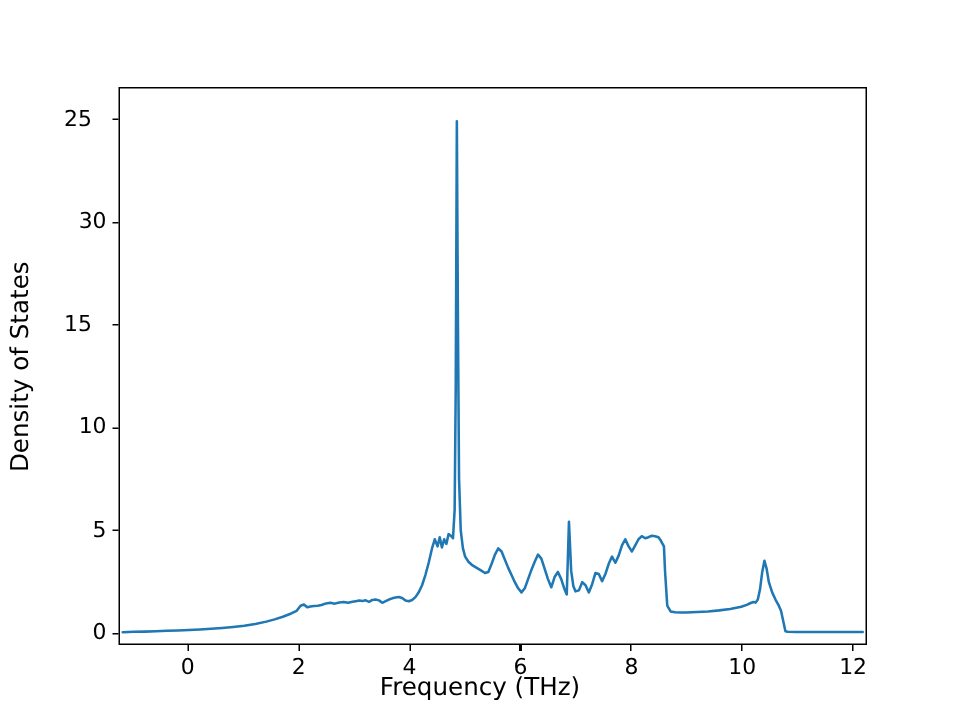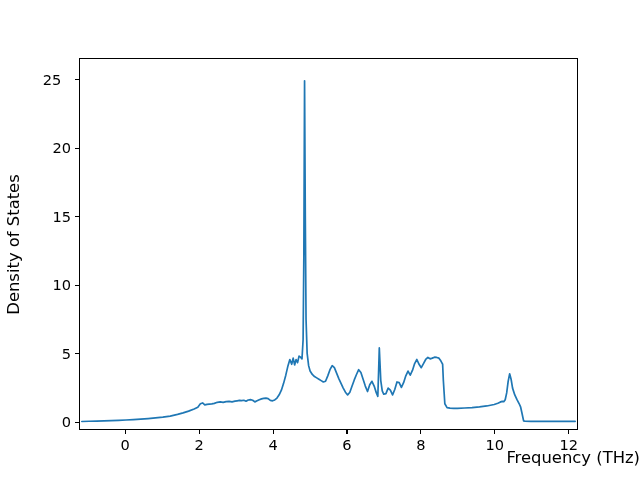--- a/index.html
+++ b/index.html
@@ -35,21 +35,21 @@
     line-height:1;
   }
   .xticklabel{transform:translateX(-50%);}
   .yticklabel{transform:translateY(-50%);text-align:right;}
 
   
   #xlabel{
     position:absolute;
     left:0;right:0;
     top:448px;
-    text-align:right;
+    text-align:center;
     font-size:16.4px;
     color:#000000;
   }
   #ylabel-wrap{
     position:absolute;
     left:0px;
     top:58px;
     height:372px;
     width:26px;
     display:flex;align-items:center;justify-content:center;
@@ -91,22 +91,22 @@
       <div class="ticklabel xticklabel" style="left: 494.833px; top: 438px;">10</div>
       <div class="tick xtick" style="left: 568.209px; top: 430px;"></div>
       <div class="ticklabel xticklabel" style="left: 568.759px; top: 438px;">12</div>
       <div class="tick ytick" style="left: 75.4px; top: 421.914px;"></div>
       <div class="ticklabel yticklabel" style="left: 33px; width: 38px; top: 422.464px;">0</div>
       <div class="tick ytick" style="left: 75.4px; top: 353.406px;"></div>
       <div class="ticklabel yticklabel" style="left: 33px; width: 38px; top: 353.956px;">5</div>
       <div class="tick ytick" style="left: 75.4px; top: 284.898px;"></div>
       <div class="ticklabel yticklabel" style="left: 33px; width: 38px; top: 285.448px;">10</div>
       <div class="tick ytick" style="left: 75.4px; top: 216.389px;"></div>
-      <div class="ticklabel yticklabel" style="left: 33px; width: 38px; top: 216.939px;">15</div>
+      <div class="ticklabel yticklabel" style="left: 33px; width: 38px; top: 216.939px; text-align: center;">15</div>
       <div class="tick ytick" style="left: 75.4px; top: 147.881px;"></div>
-      <div class="ticklabel yticklabel" style="left: 33px; width: 38px; top: 148.431px;">20</div>
+      <div class="ticklabel yticklabel" style="left: 33px; width: 38px; top: 148.431px;">30</div>
       <div class="tick ytick" style="left: 75.4px; top: 79.3727px;"></div>
       <div class="ticklabel yticklabel" style="left: 33px; width: 38px; top: 79.9227px; text-align: center;">25</div>
     </div>
 
   <div id="xlabel">Frequency (THz)</div>
 
 </div>
 
 </body></html>

